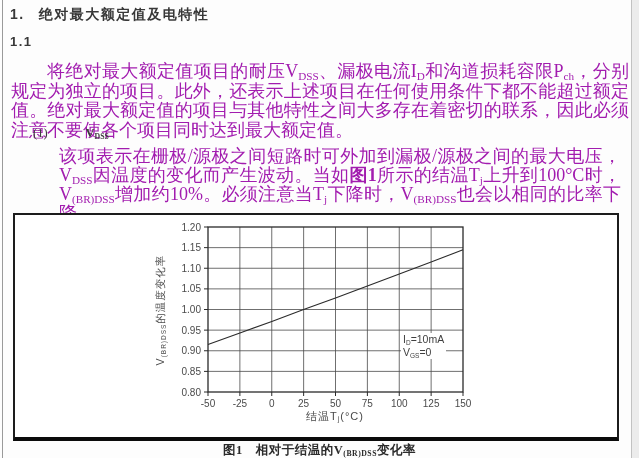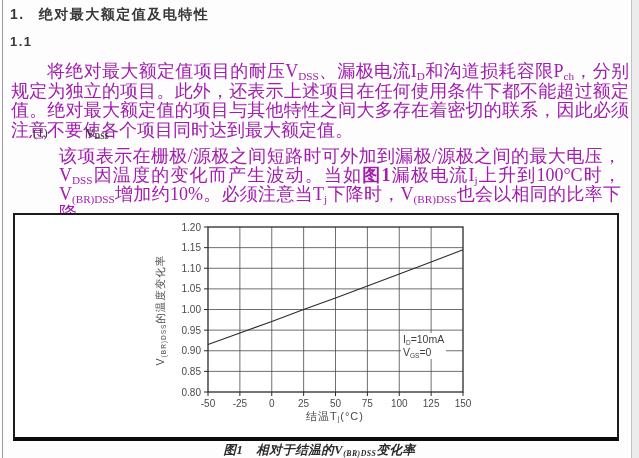--- a/index.html
+++ b/index.html
@@ -46,21 +46,21 @@
     font-size:11px;color:#4a4a4a;letter-spacing:1px;
   }
   .annot{
     position:absolute;left:386px;top:118px;
     font-family:"Liberation Sans","DejaVu Sans",sans-serif;
     font-size:10.5px;line-height:13px;color:#3f3f3f;
   }
   .annot div{background:#fff;padding:0 2px;}
   .caption{
     position:absolute;top:442px;left:0;width:639px;text-align:center;
-    font-size:12.5px;font-weight:600;color:#2b2b2b;letter-spacing:0.5px;font-style:italic;
+    font-size:12.5px;font-weight:600;color:#2b2b2b;letter-spacing:0.5px;
   }
 </style>
 </head>
 <body>
 
 <div class="edge-left"></div>
 <div class="shade-right"></div>
 
 <div class="h1">
   <span>1.</span>
@@ -71,21 +71,21 @@
   <span>1.1</span>
 </div>
 
 <p class="para para1"><span>将绝对最大额定值项目的耐压V</span><sub>DSS</sub><span>、漏极电流I</span><sub>D</sub><span>和沟道损耗容限P</span><sub>ch</sub><span>，分别规定为独立的项目。此外，还表示上述项目在任何使用条件下都不能超过额定值。绝对最大额定值的项目与其他特性之间大多存在着密切的联系，因此必须注意不要使各个项目同时达到最大额定值。</span></p>
 
 <div class="item-line">
   <span class="num">(1)</span>
   <span class="sym"><span>V</span><sub>DSS</sub></span>
 </div>
 
-<p class="para para2"><span>该项表示在栅极/源极之间短路时可外加到漏极/源极之间的最大电压，V</span><sub>DSS</sub><span>因温度的变化而产生波动。当如</span><span style="font-weight: bold;">图1</span><span>漏极电流I</span><sub>j</sub><span>上升到100°C时，V</span><sub>(BR)DSS</sub><span>增加约10%。必须注意当T</span><sub>j</sub><span>下降时，V</span><sub>(BR)DSS</sub><span>也会以相同的比率下降。</span></p>
+<p class="para para2"><span>该项表示在栅极/源极之间短路时可外加到漏极/源极之间的最大电压，V</span><sub>DSS</sub><span>因温度的变化而产生波动。当如</span><span style="font-weight: bold;">图1</span><span>所示的结温T</span><sub>j</sub><span>上升到100°C时，V</span><sub>(BR)DSS</sub><span>增加约10%。必须注意当T</span><sub>j</sub><span>下降时，V</span><sub>(BR)DSS</sub><span>也会以相同的比率下降。</span></p>
 
 <div class="figure-frame">
   <svg id="chart-svg" width="602" height="222">
       <line x1="224.875" y1="12" x2="224.875" y2="177" stroke="#4a4a4a" stroke-width="0.8"></line>
       <line x1="256.75" y1="12" x2="256.75" y2="177" stroke="#4a4a4a" stroke-width="0.8"></line>
       <line x1="288.625" y1="12" x2="288.625" y2="177" stroke="#4a4a4a" stroke-width="0.8"></line>
       <line x1="320.5" y1="12" x2="320.5" y2="177" stroke="#4a4a4a" stroke-width="0.8"></line>
       <line x1="352.375" y1="12" x2="352.375" y2="177" stroke="#4a4a4a" stroke-width="0.8"></line>
       <line x1="384.25" y1="12" x2="384.25" y2="177" stroke="#4a4a4a" stroke-width="0.8"></line>
       <line x1="416.125" y1="12" x2="416.125" y2="177" stroke="#4a4a4a" stroke-width="0.8"></line>

